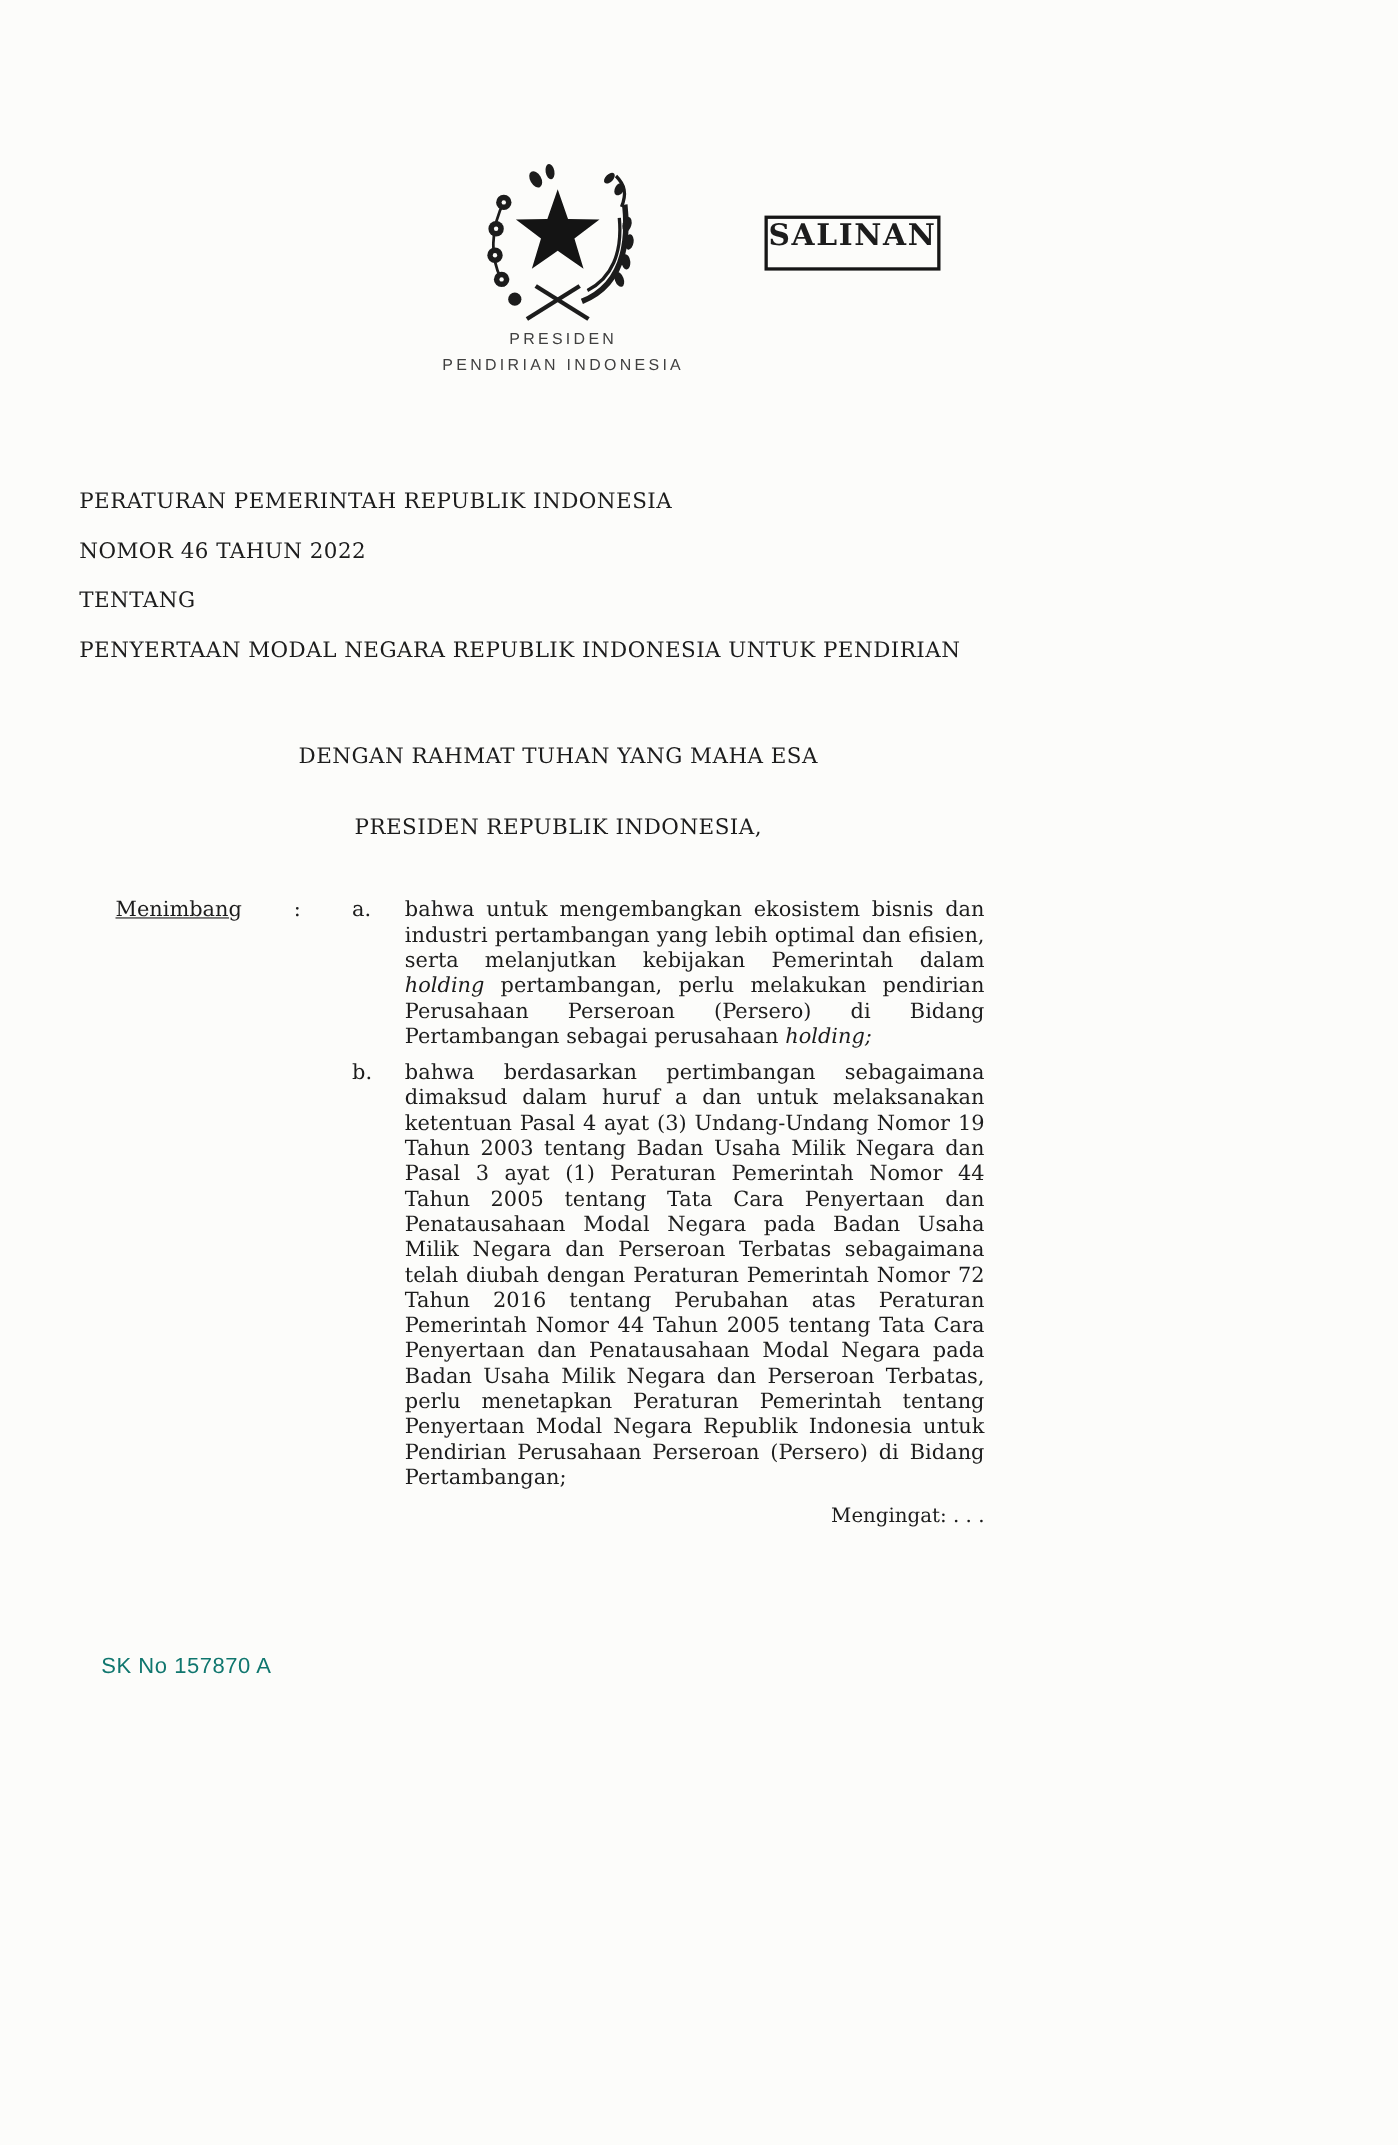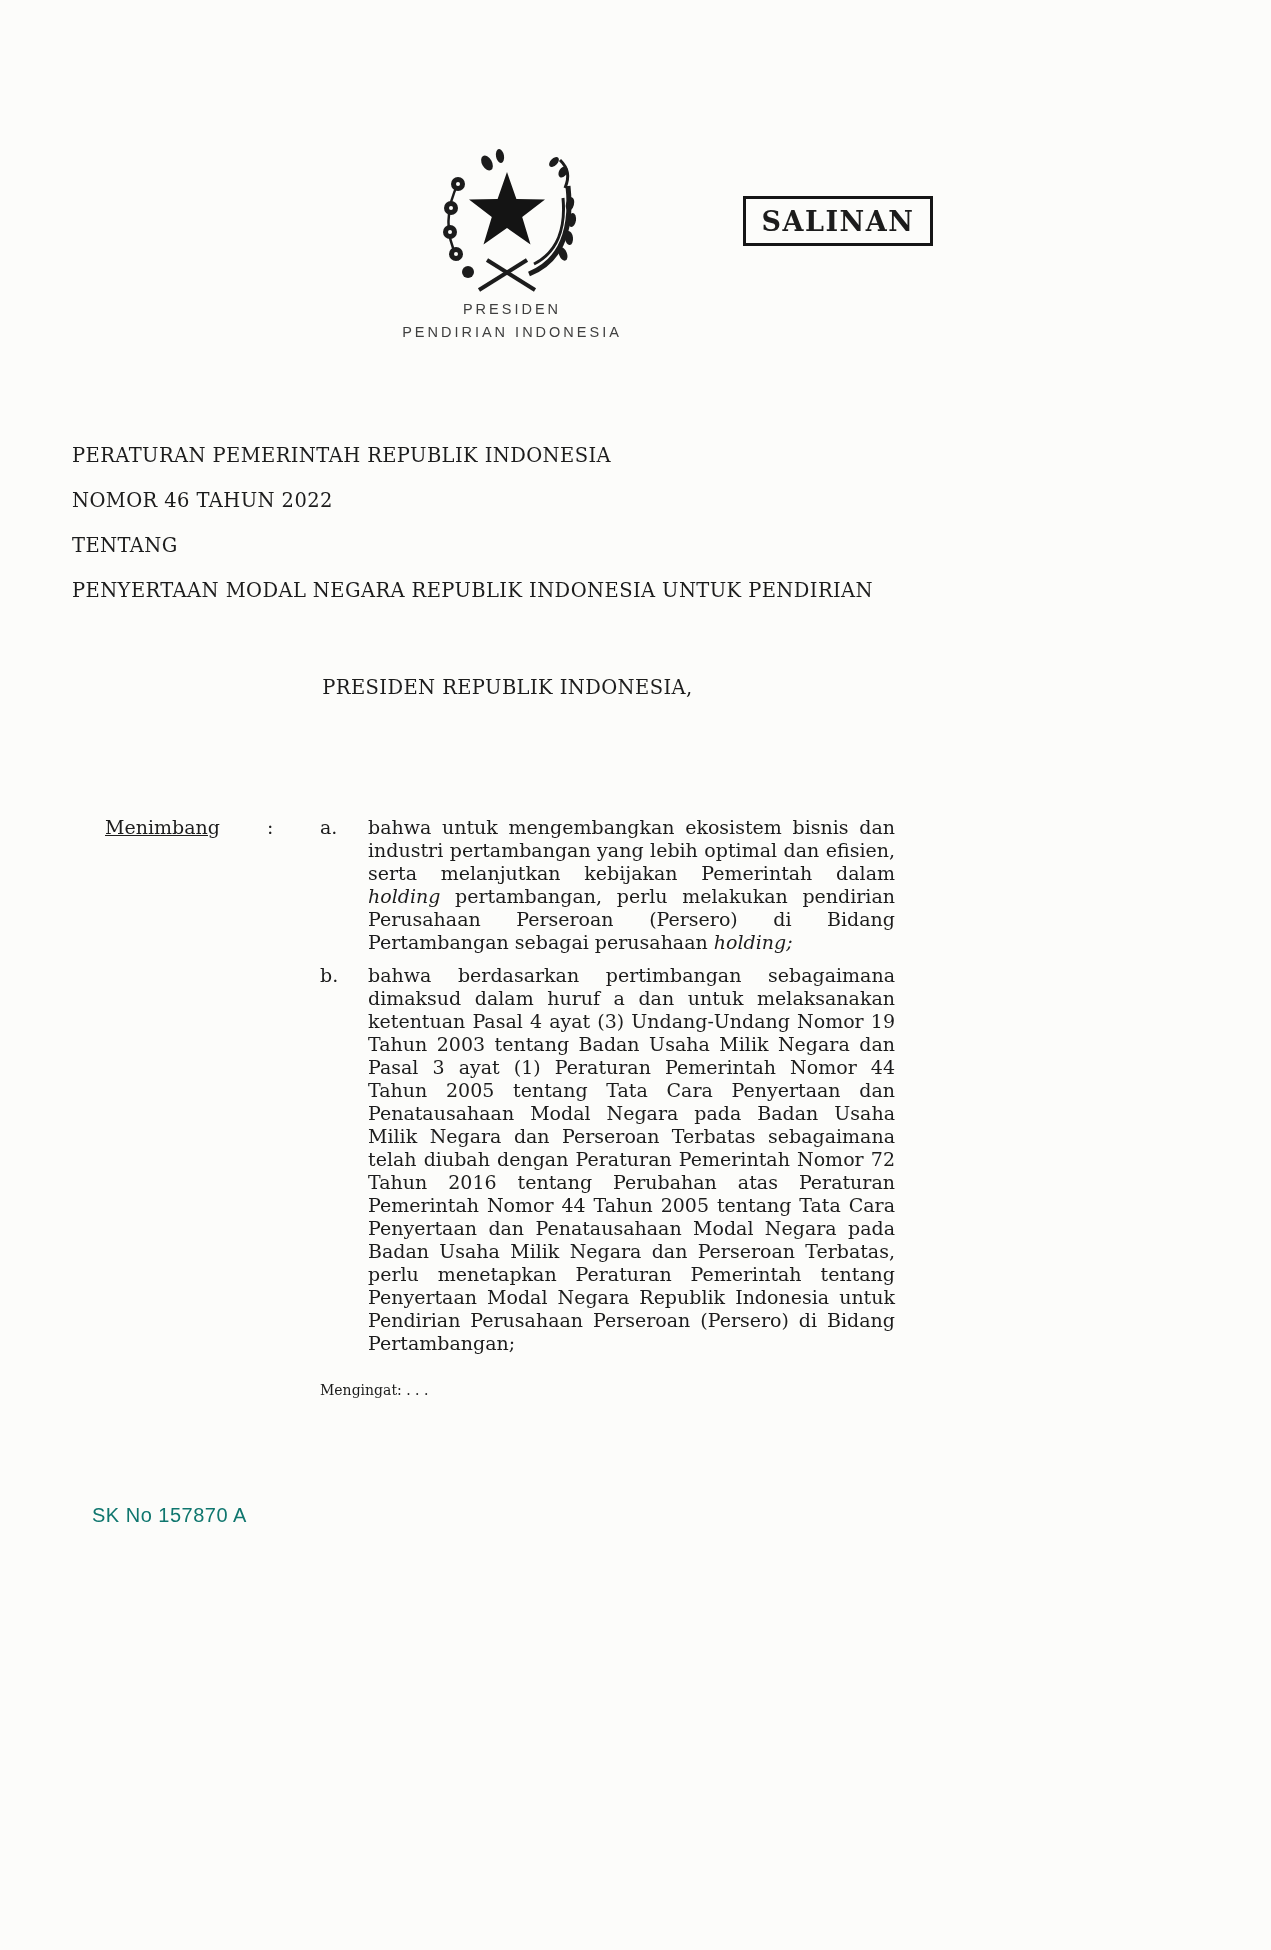--- a/index.html
+++ b/index.html
@@ -21,27 +21,26 @@
     position: absolute;
     left: 437px;
     top: 146px;
     width: 140px;
     height: 148px;
   }
   .salinan-box {
     position: absolute;
     left: 695px;
     top: 196px;
-    width: 190px;
+    width: 160px;
     height: 50px;
     border: 3px solid #161616;
     display: flex;
-    align-items: center;
+    align-items: flex-start;
     justify-content: center;
-    margin-left: 48px;
   }
   .salinan-box span {
     font-family: "DejaVu Serif", serif;
     font-weight: 700;
     font-size: 27px;
     letter-spacing: 1.5px;
   }
   .letterhead-text {
     position: absolute;
     left: 312px;
@@ -94,22 +93,23 @@
     font-size: 19px;
     line-height: 23px;
   }
   .c-label { text-align: left; text-decoration: underline; }
   .c-colon { text-align: left; }
   .c-item { display: flex; margin-bottom: 10px; }
   .c-letter { width: 48px; flex-shrink: 0; }
   .c-text { flex: 1; text-align: justify; text-justify: inter-word; }
   .c-text em { }
   .catchword {
-    margin-top: 24px;
-    font-size: 14px;
+    text-align: right;
+    margin-top: 12px;
+    font-size: 18px;
   }
 
   
   .sk-number {
     position: absolute;
     left: 92px;
     top: 1504px;
     font-family: "Liberation Sans", sans-serif;
     font-size: 20px;
     letter-spacing: 0.5px;
@@ -178,20 +178,21 @@
   </div>
 
   <section class="title-block">
     <p>PERATURAN PEMERINTAH REPUBLIK INDONESIA</p>
     <p>NOMOR 46 TAHUN 2022</p>
     <p>TENTANG</p>
     <p>PENYERTAAN MODAL NEGARA REPUBLIK INDONESIA UNTUK PENDIRIAN</p>
   </section>
 
   <section class="preamble">
+    <p class="rahmat">DENGAN RAHMAT TUHAN YANG MAHA ESA</p>
     <p class="presiden">PRESIDEN REPUBLIK INDONESIA,</p>
   </section>
 
   <section class="considering">
     <div class="c-label">Menimbang</div>
     <div class="c-colon">:</div>
     <div class="c-items">
 
       <div class="c-item">
         <div class="c-letter">a.</div>

